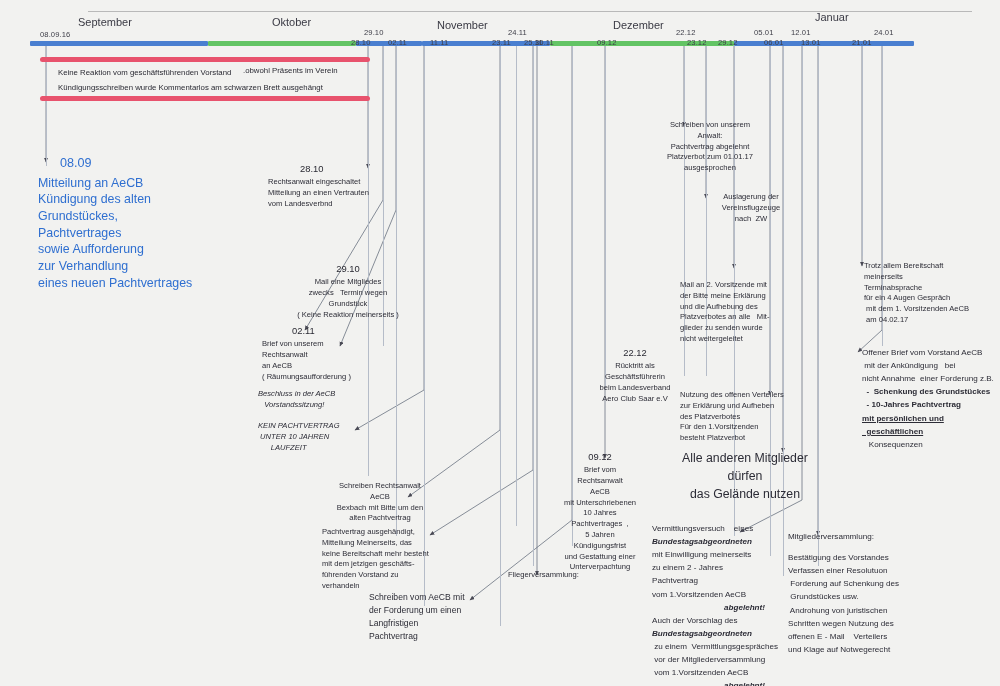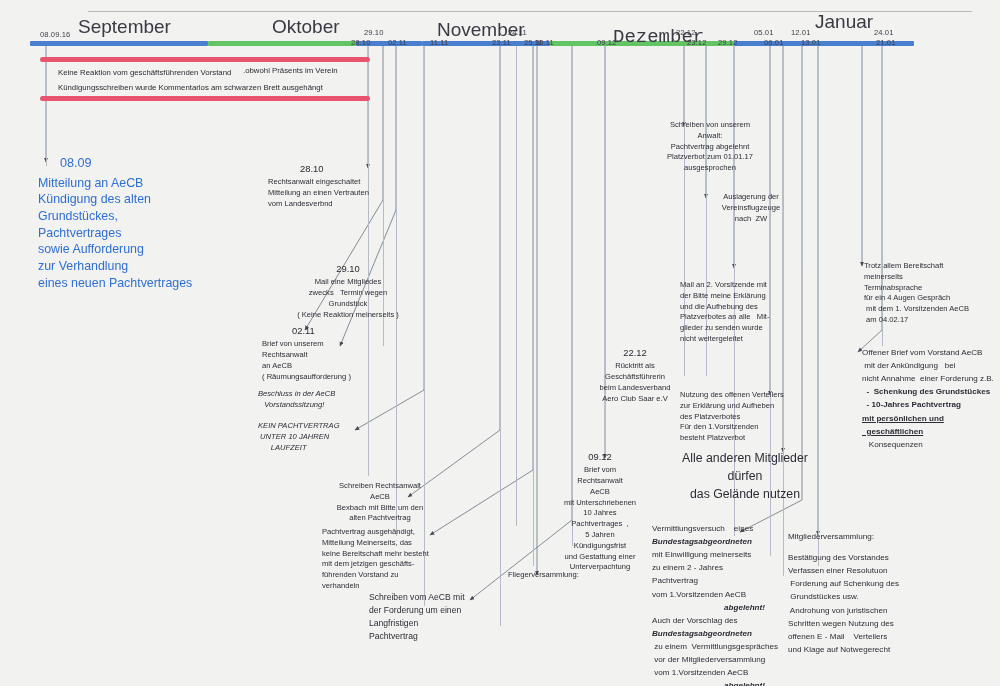--- a/index.html
+++ b/index.html
@@ -14,21 +14,21 @@
   #canvas{position:absolute;inset:0;}
   svg.lines{position:absolute;left:0;top:0;width:1000px;height:686px;pointer-events:none;}
 
   
   .topline{
     position:absolute;left:88px;top:11px;width:884px;height:1px;
     background:#b9b9b9;
   }
   .axis-seg{position:absolute;height:5px;border-radius:1px;}
   .month{
-    position:absolute;font-size:19px;color:#3a3a44;white-space:nowrap;
+    position:absolute;font-size:11px;color:#3a3a44;white-space:nowrap;
   }
   .tick-label{
     position:absolute;font-size:7.6px;color:#3d3d47;white-space:nowrap;
     letter-spacing:.1px;
   }
   .vline{position:absolute;width:1px;background:#b5bcc8;}
 
   
   .redbar{position:absolute;height:5px;background:#e8536d;border-radius:3px;}
   .red-text{position:absolute;font-size:7.8px;color:#2a2a33;white-space:nowrap;}
@@ -92,21 +92,21 @@
   <div id="axis-layer">
       <div class="axis-seg" style="left: 30px; top: 41px; width: 178px; background: rgb(74, 127, 208);"></div>
       <div class="axis-seg" style="left: 208px; top: 41px; width: 148px; background: rgb(99, 196, 100);"></div>
       <div class="axis-seg" style="left: 356px; top: 41px; width: 66px; background: rgb(74, 127, 208);"></div>
       <div class="axis-seg" style="left: 422px; top: 41px; width: 128px; background: rgb(74, 127, 208);"></div>
       <div class="axis-seg" style="left: 550px; top: 41px; width: 184px; background: rgb(99, 196, 100);"></div>
       <div class="axis-seg" style="left: 734px; top: 41px; width: 180px; background: rgb(74, 127, 208);"></div>
       <div class="month" style="left: 78px; top: 16px;">September</div>
       <div class="month" style="left: 272px; top: 16px;">Oktober</div>
       <div class="month" style="left: 437px; top: 19px;">November</div>
-      <div class="month" style="left: 613px; top: 26px; font-family: Liberation Mono, monospace;">Dezember</div>
+      <div class="month" style="left: 613px; top: 19px;">Dezember</div>
       <div class="month" style="left: 815px; top: 11px;">Januar</div>
       <div class="tick-label" style="left: 28px; top: 30px; padding-left: 12px;">08.09.16</div>
       <div class="vline" style="left: 46px; top: 46px; height: 120px;"></div>
       <div class="tick-label" style="left: 351px; top: 38px;">28.10</div>
       <div class="vline" style="left: 368px; top: 46px; height: 430px;"></div>
       <div class="tick-label" style="left: 364px; top: 28px;">29.10</div>
       <div class="vline" style="left: 383px; top: 46px; height: 300px;"></div>
       <div class="tick-label" style="left: 388px; top: 38px;">02.11</div>
       <div class="vline" style="left: 396px; top: 46px; height: 490px;"></div>
       <div class="tick-label" style="left: 430px; top: 38px;">11.11</div>
@@ -128,21 +128,21 @@
       <div class="tick-label" style="left: 718px; top: 38px;">29.12</div>
       <div class="vline" style="left: 734px; top: 46px; height: 490px;"></div>
       <div class="tick-label" style="left: 754px; top: 28px;">05.01</div>
       <div class="vline" style="left: 770px; top: 46px; height: 510px;"></div>
       <div class="tick-label" style="left: 764px; top: 38px;">06.01</div>
       <div class="vline" style="left: 783px; top: 46px; height: 530px;"></div>
       <div class="tick-label" style="left: 791px; top: 28px;">12.01</div>
       <div class="vline" style="left: 802px; top: 46px; height: 220px;"></div>
       <div class="tick-label" style="left: 801px; top: 38px;">13.01</div>
       <div class="vline" style="left: 818px; top: 46px; height: 520px;"></div>
-      <div class="tick-label" style="left: 876px; top: 38px;">21.01</div>
+      <div class="tick-label" style="left: 852px; top: 38px;">21.01</div>
       <div class="vline" style="left: 862px; top: 46px; height: 210px;"></div>
       <div class="tick-label" style="left: 874px; top: 28px;">24.01</div>
       <div class="vline" style="left: 882px; top: 46px; height: 300px;"></div>
     </div>
 
   <div id="red-layer">
       <div class="redbar" style="left: 40px; top: 57px; width: 330px;"></div>
       <div class="redbar" style="left: 40px; top: 96px; width: 330px;"></div>
       <div class="red-text" style="left: 58px; top: 68px;">Keine Reaktion vom geschäftsführenden Vorstand</div>
       <div class="red-text" style="left: 243px; top: 66px;">.obwohl Präsents im Verein</div>

